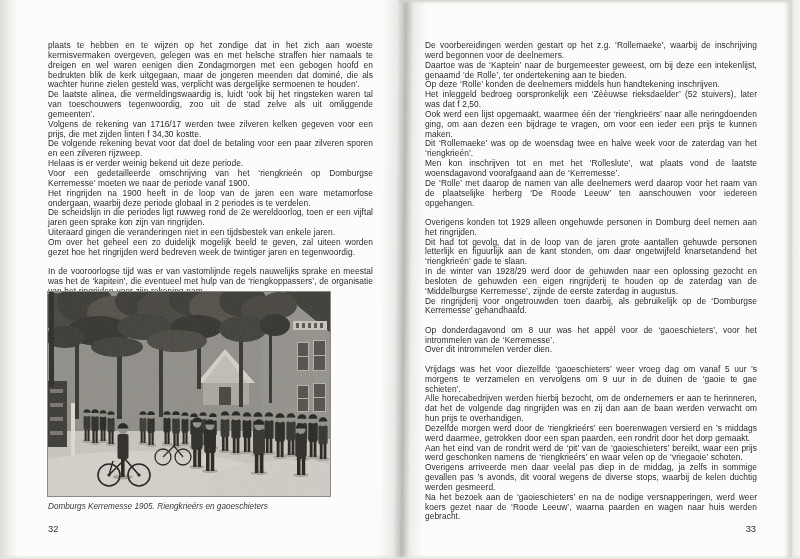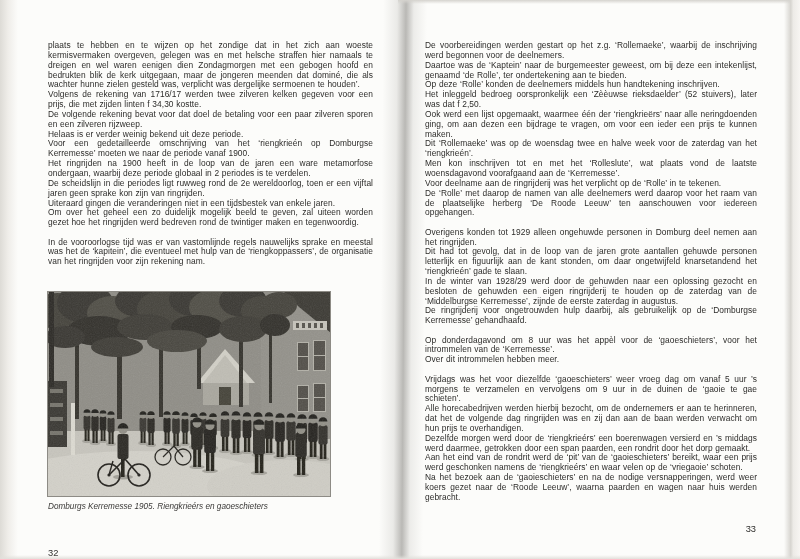--- a/index.html
+++ b/index.html
@@ -35,39 +35,40 @@
   .left .textcol{left:48px;top:27px;width:325px;}
   .right .textcol{left:25px;top:27px;width:332px;}
 
   .photo{position:absolute;left:47px;top:291px;width:284px;height:206px;
     background:#b7b5ae;overflow:hidden;}
   .photo svg{display:block;}
 
   .caption{position:absolute;left:48px;top:502px;width:320px;
     font-size:8.2px;font-style:italic;color:#3a3937;}
   .pagenum{position:absolute;font-size:9.3px;color:#2d2c2a;}
-  .pagenum.pn-left{left:48px;top:548px;}
+  .pagenum.pn-left{left:48px;top:524px;}
   .pagenum.pn-right{right:44px;top:524px;text-align:center;}
 </style>
 </head>
 <body>
 
 <div class="spread">
 
   <div class="page left">
     <div class="textcol">
         <p class="">plaats te hebben en te wijzen op het zondige dat in het zich aan woeste kermisvermaken overgeven, gelegen was en met helsche straffen hier namaals te dreigen en wel waren eenigen dien Zondagmorgen met een gebogen hoofd en bedrukten blik de kerk uitgegaan, maar de jongeren meenden dat dominé, die als wachter hunne zielen gesteld was, verplicht was dergelijke sermoenen te houden’.</p>
+        <p class="">De laatste alinea, die vermeldingswaardig is, luidt ‘ook bij het ringsteken waren tal van toeschouwers tegenwoordig, zoo uit de stad zelve als uit omliggende gemeenten’.</p>
         <p class="">Volgens de rekening van 1716/17 werden twee zilveren kelken gegeven voor een prijs, die met zijden linten f 34,30 kostte.</p>
         <p class="">De volgende rekening bevat voor dat doel de betaling voor een paar zilveren sporen en een zilveren rijzweep.</p>
         <p class="">Helaas is er verder weinig bekend uit deze periode.</p>
         <p class="">Voor een gedetailleerde omschrijving van het ‘riengkrieén op Domburgse Kerremesse’ moeten we naar de periode vanaf 1900.</p>
         <p class="">Het ringrijden na 1900 heeft in de loop van de jaren een ware metamorfose ondergaan, waarbij deze periode globaal in 2 periodes is te verdelen.</p>
         <p class="">De scheidslijn in die periodes ligt ruwweg rond de 2e wereldoorlog, toen er een vijftal jaren geen sprake kon zijn van ringrijden.</p>
         <p class="">Uiteraard gingen die veranderingen niet in een tijdsbestek van enkele jaren.</p>
-        <p class="">Om over het geheel een zo duidelijk mogelijk beeld te geven, zal uiteen worden gezet hoe het ringrijden werd bedreven rond de twintiger maken en tegenwoordig.</p>
+        <p class="">Om over het geheel een zo duidelijk mogelijk beeld te geven, zal uiteen worden gezet hoe het ringrijden werd bedreven week de twintiger jaren en tegenwoordig.</p>
         <p class="gap">In de vooroorlogse tijd was er van vastomlijnde regels nauwelijks sprake en meestal was het de ‘kapitein’, die eventueel met hulp van de ‘riengkoppassers’, de organisatie van het ringrijden voor zijn rekening nam.</p>
       </div>
 
     <div class="photo" title="Black-and-white photograph of men in dark clothes and caps gathered with bicycles on a tree-lined village square with a pavilion and a building">
       <svg id="photo-svg" width="284" height="206" viewBox="0 0 284 206" xmlns="http://www.w3.org/2000/svg">
         <defs>
           <filter id="grain" x="0" y="0" width="100%" height="100%">
             <feTurbulence type="fractalNoise" baseFrequency="0.9" numOctaves="2" result="n"></feTurbulence>
             <feColorMatrix in="n" type="saturate" values="0"></feColorMatrix>
           </filter>
@@ -320,32 +321,32 @@
 
   <div class="page right">
     <div class="textcol">
         <p class="">De voorbereidingen werden gestart op het z.g. ‘Rollemaeke’, waarbij de inschrijving werd begonnen voor de deelnemers.</p>
         <p class="">Daartoe was de ‘Kaptein’ naar de burgemeester geweest, om bij deze een intekenlijst, genaamd ‘de Rolle’, ter ondertekening aan te bieden.</p>
         <p class="">Op deze ‘Rolle’ konden de deelnemers middels hun handtekening inschrijven.</p>
         <p class="">Het inleggeld bedroeg oorspronkelijk een ‘Zèèuwse rieksdaelder’ (52 stuivers), later was dat f 2,50.</p>
         <p class="">Ook werd een lijst opgemaakt, waarmee één der ‘riengkrieërs’ naar alle neringdoenden ging, om aan dezen een bijdrage te vragen, om voor een ieder een prijs te kunnen maken.</p>
         <p class="">Dit ‘Rollemaeke’ was op de woensdag twee en halve week voor de zaterdag van het ‘riengkrieén’.</p>
         <p class="">Men kon inschrijven tot en met het ‘Rolleslute’, wat plaats vond de laatste woensdagavond voorafgaand aan de ‘Kerremesse’.</p>
-        <p class="">Voor deelname aan de ringrijderij was het verplicht op de ‘Rolle’ in te tekenen.</p>
         <p class="">De ‘Rolle’ met daarop de namen van alle deelnemers werd daarop voor het raam van de plaatselijke herberg ‘De Roode Leeuw’ ten aanschouwen voor iedereen opgehangen.</p>
         <p class="gap">Overigens konden tot 1929 alleen ongehuwde personen in Domburg deel nemen aan het ringrijden.</p>
         <p class="">Dit had tot gevolg, dat in de loop van de jaren grote aantallen gehuwde personen letterlijk en figuurlijk aan de kant stonden, om daar ongetwijfeld knarsetandend het ‘riengkrieén’ gade te slaan.</p>
         <p class="">In de winter van 1928/29 werd door de gehuwden naar een oplossing gezocht en besloten de gehuwden een eigen ringrijderij te houden op de zaterdag van de ‘Middelburgse Kerremesse’, zijnde de eerste zaterdag in augustus.</p>
-        <p class="">De ringrijderij voor ongetrouwden hulp daarbij, als gebruikelijk op de ‘Domburgse Kerremesse’ gehandhaafd.</p>
+        <p class="">De ringrijderij voor ongetrouwden toen daarbij, als gebruikelijk op de ‘Domburgse Kerremesse’ gehandhaafd.</p>
         <p class="gap">Op donderdagavond om 8 uur was het appèl voor de ‘gaoeschieters’, voor het intrommelen van de ‘Kerremesse’.</p>
-        <p class="">Over dit intrommelen hebben meer.</p>
+        <p class="">Over dit intrommelen verder dien.</p>
         <p class="gap">Vrijdags was het voor diezelfde ‘gaoeschieters’ weer vroeg dag om vanaf 5 uur ’s morgens te verzamelen en vervolgens om 9 uur in de duinen de ‘gaoie te gae schieten’.</p>
         <p class="">Alle horecabedrijven werden hierbij bezocht, om de ondernemers er aan te herinneren, dat het de volgende dag ringrijden was en zij dan aan de baan werden verwacht om hun prijs te overhandigen.</p>
         <p class="">Dezelfde morgen werd door de ‘riengkrieérs’ een boerenwagen versierd en ’s middags werd daarmee, getrokken door een span paarden, een rondrit door het dorp gemaakt.</p>
         <p class="">Aan het eind van de rondrit werd de ‘pit’ van de ‘gaoieschieters’ bereikt, waar een prijs werd geschonken namens de ‘riengkrieérs’ en waar velen op de ‘vriegaoie’ schoten.</p>
+        <p class="">Overigens arriveerde men daar veelal pas diep in de middag, ja zelfs in sommige gevallen pas ’s avonds, dit vooral wegens de diverse stops, waarbij de kelen duchtig werden gesmeerd.</p>
         <p class="">Na het bezoek aan de ‘gaoieschieters’ en na de nodige versnapperingen, werd weer koers gezet naar de ‘Roode Leeuw’, waarna paarden en wagen naar huis werden gebracht.</p>
       </div>
     <div class="pagenum pn-right">33</div>
   </div>
 
   <div class="edge-left"></div>
   <div class="gutter"></div>
   <div class="edge-right"></div>
   <div class="edge-top"></div>
   <div class="edge-bottom"></div>

